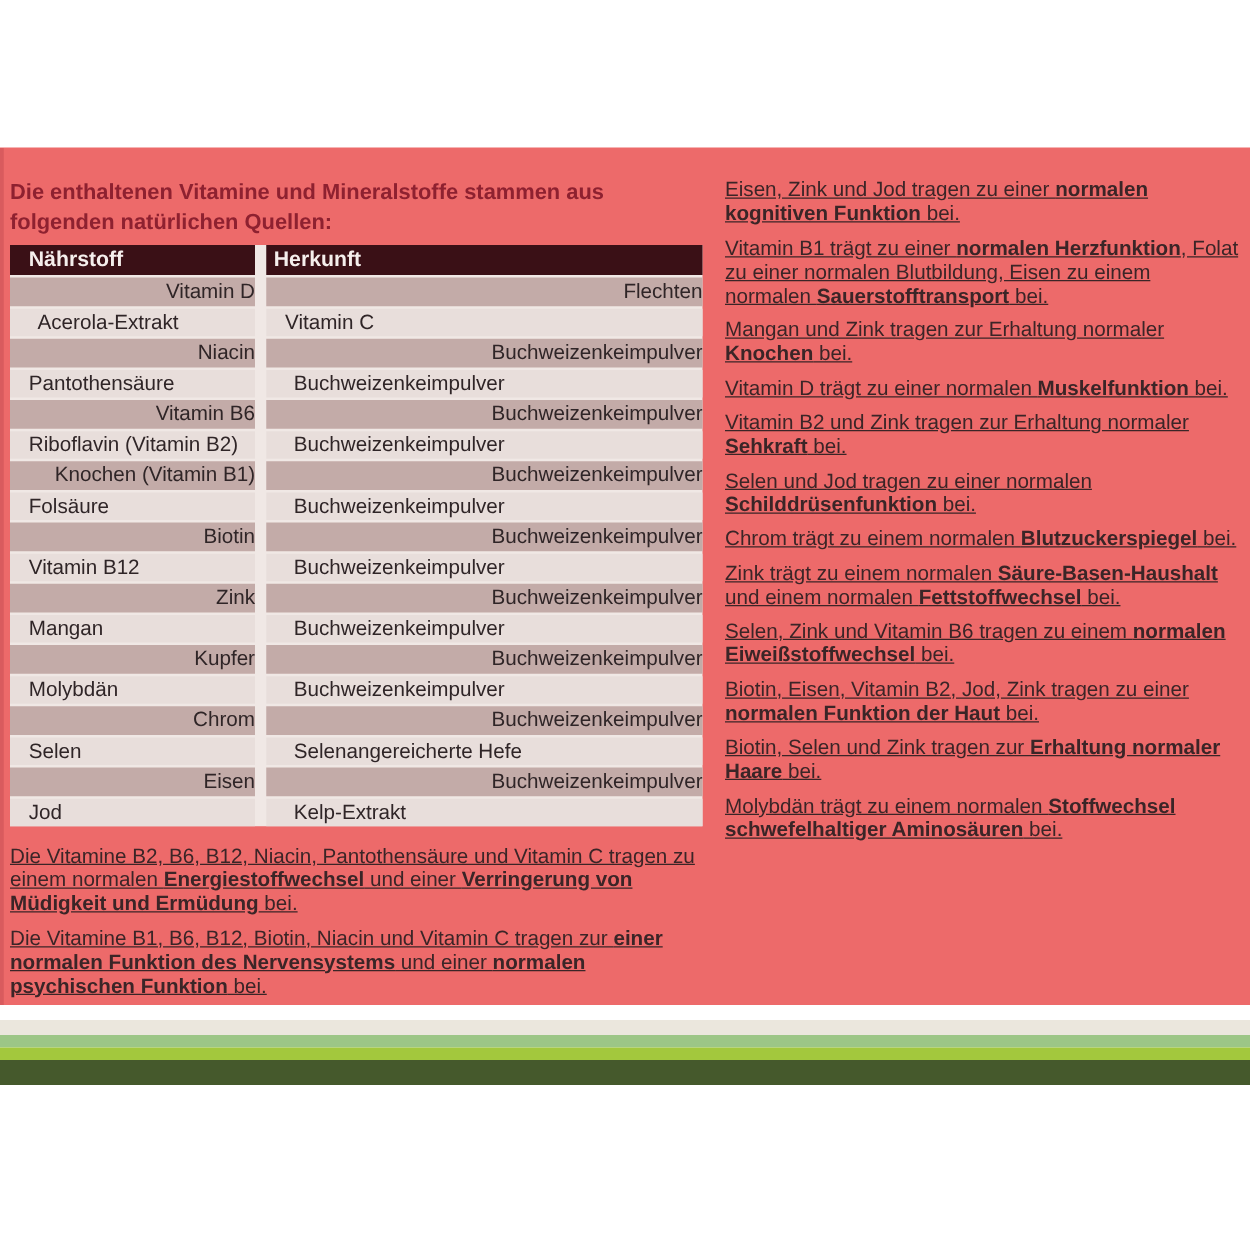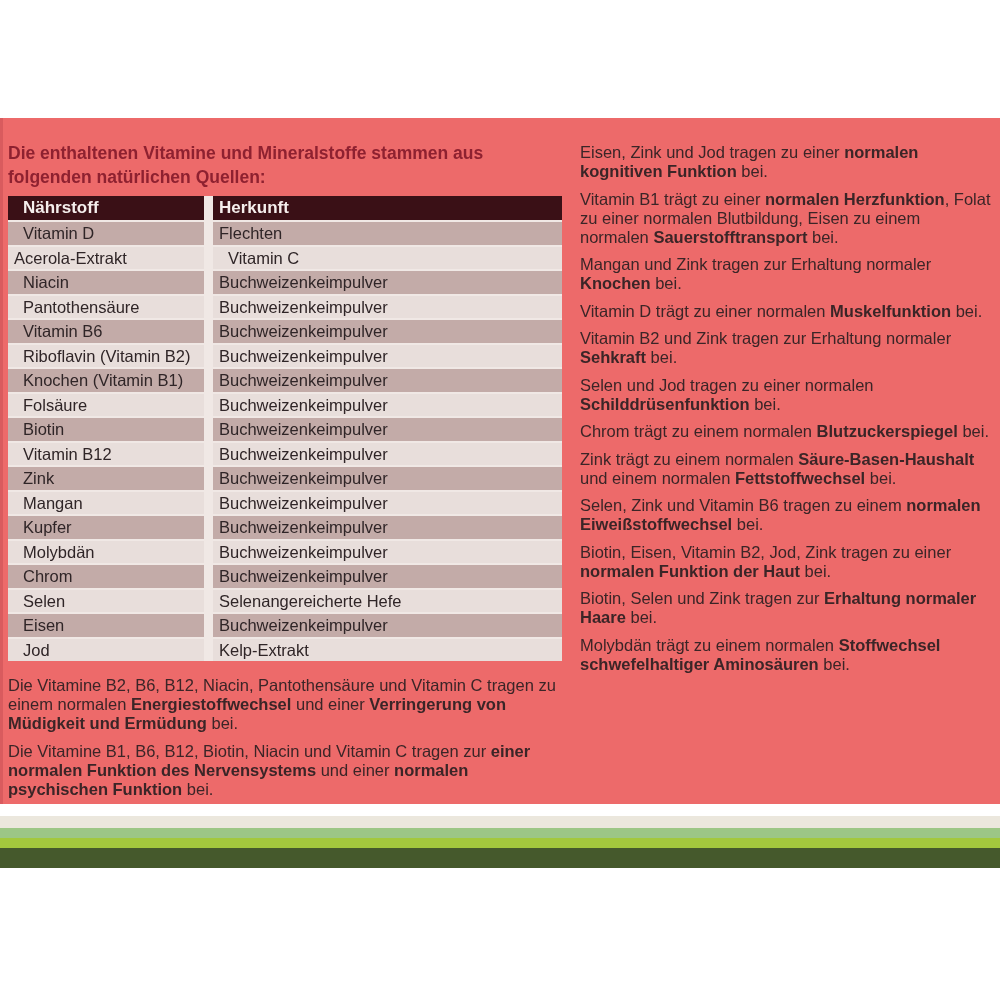--- a/index.html
+++ b/index.html
@@ -47,29 +47,29 @@
   }
   .th{
     background:var(--hdr-bg);color:var(--hdr-text);
     font-weight:bold;font-size:17px;line-height:24px;height:24px;
     white-space:nowrap;overflow:hidden;
   }
   .td{
     font-size:16.5px;line-height:22.5px;height:22.5px;
     color:var(--cell-text);white-space:nowrap;overflow:hidden;
   }
-  .td.dark{background:var(--row-dark);}
+  .td.dark{background:var(--row-dark);text-align:right;}
   .td.light{background:var(--row-light);}
   .c1{padding-left:15px;}
-  .c2{padding-left:6px;}
+  .c2{padding-left:22px;}
   .th.c1{padding-left:15px;}
   .th.c2{padding-left:6px;}
 
   .claims{font-size:16.5px;line-height:19px;color:var(--body-text);}
-  .claims p{margin-bottom:8.5px;}
+  .claims p{margin-bottom:8.5px;text-decoration:underline;}
   .claims .b{font-weight:bold;}
   .left-claims{position:absolute;left:0;top:558px;width:554px;}
 
   .stripe{position:absolute;left:0;width:1000px;}
   .stripe-cream{top:816px;height:12px;background:var(--stripe-cream);}
   .stripe-sage{top:828px;height:10px;background:var(--stripe-sage);}
   .stripe-lime{top:838px;height:10px;background:var(--stripe-lime);}
   .stripe-olive{top:848px;height:20px;background:var(--stripe-olive);}
 </style>
 </head>

